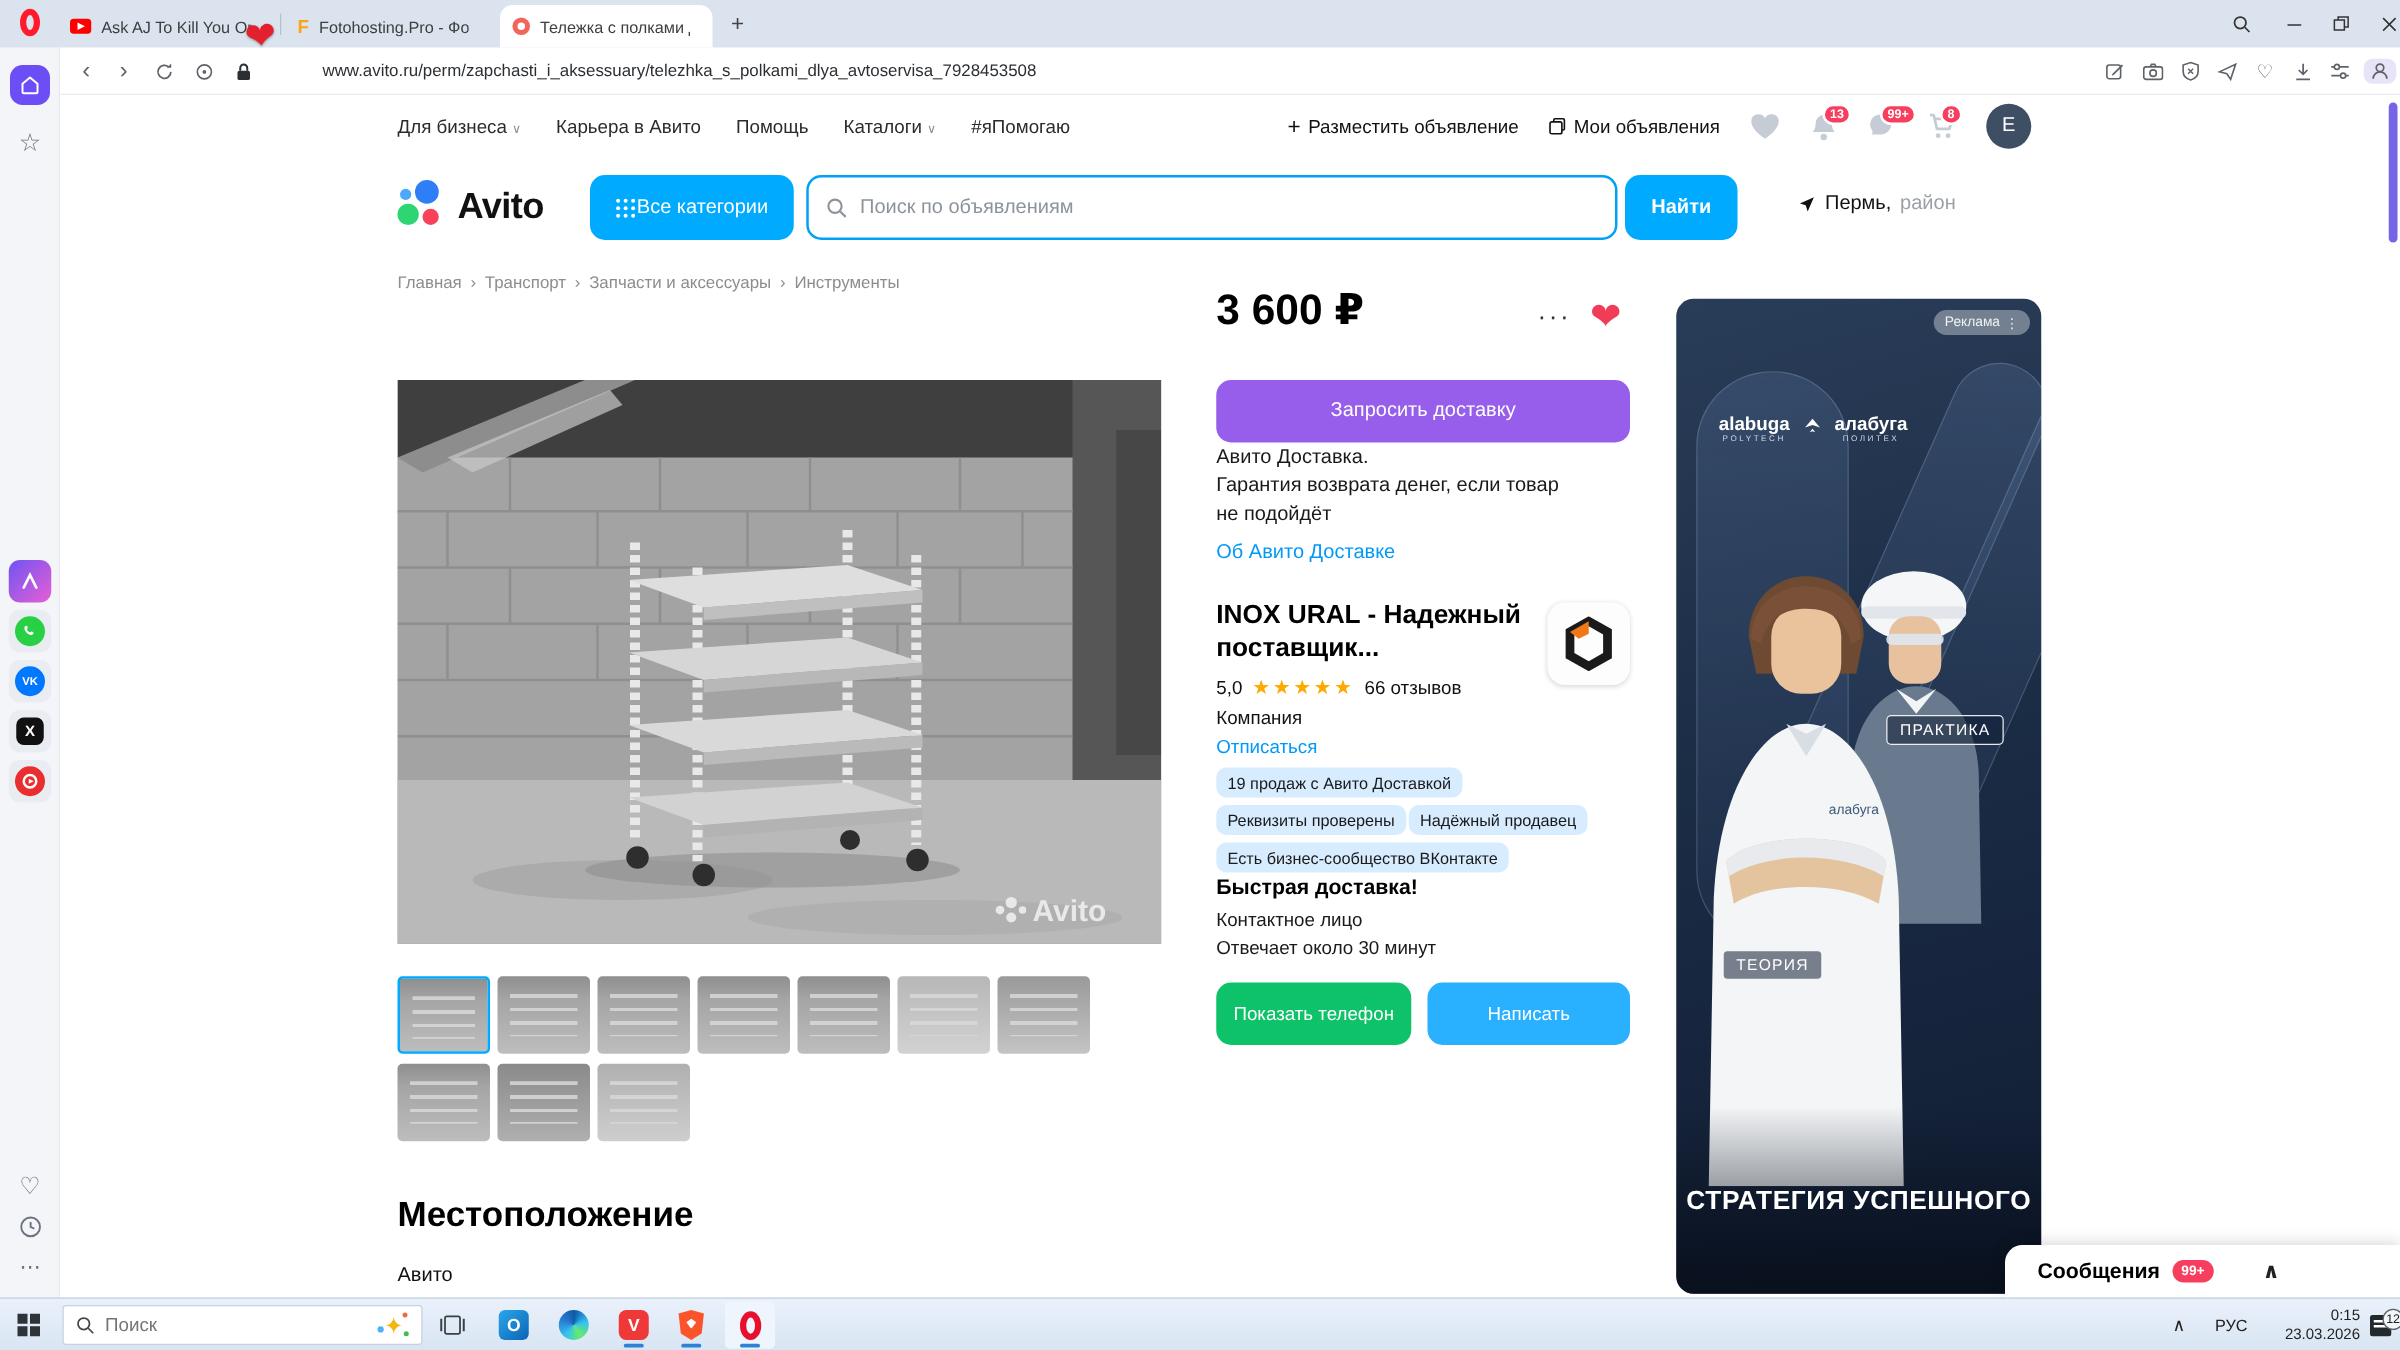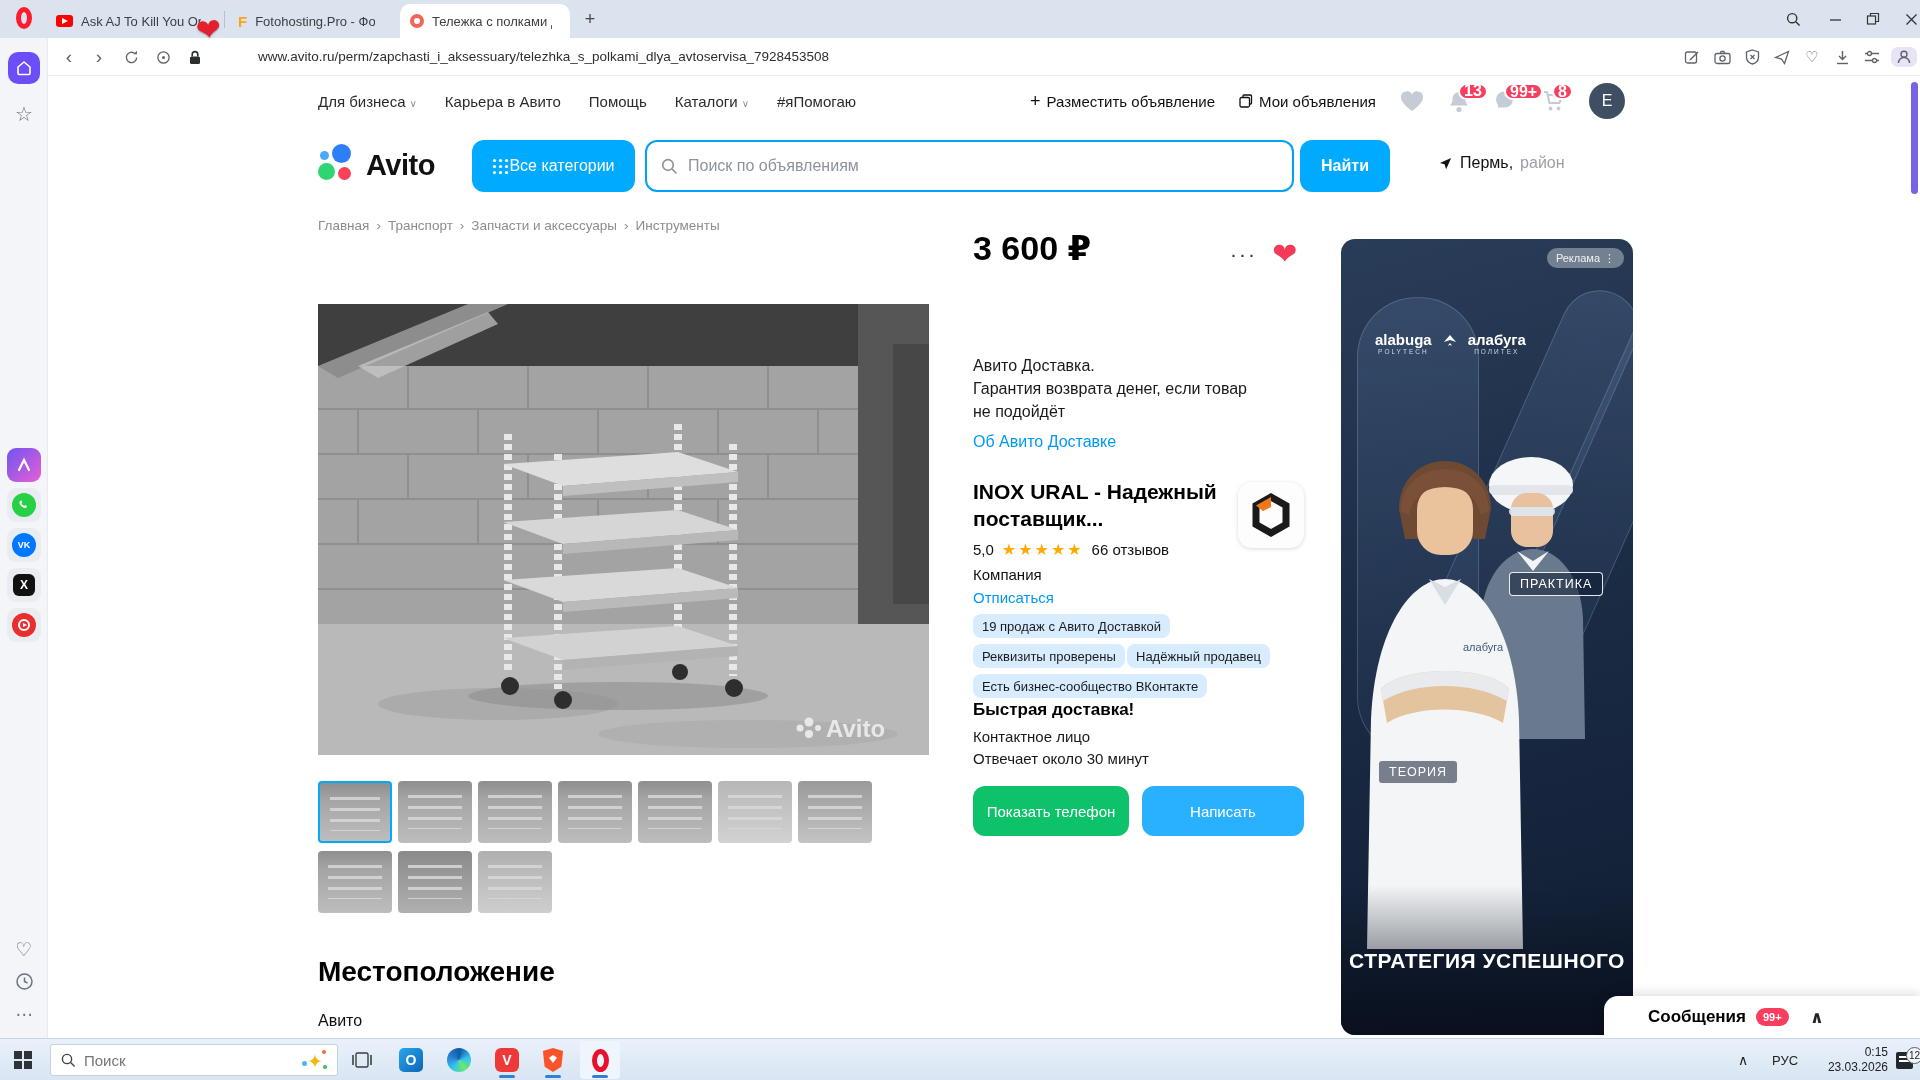--- a/index.html
+++ b/index.html
@@ -69,21 +69,21 @@
   .page { position:absolute; left:48px; top:76px; width:1872px; height:962px; background:#fff; }
 
   
   .a-nav { position:absolute; left:270px; top:12px; display:flex; gap:28px; align-items:center;
     font-size:15px; color:#2b2b2b; height:26px; }
   .a-nav .chev { font-size:10px; color:#8a8f96; margin-left:4px; }
   .a-actions { position:absolute; left:982px; top:8px; height:34px; display:flex; gap:24px;
     align-items:center; font-size:15px; color:#111; }
   .badge-wrap { position:relative; }
   .nbadge { position:absolute; top:-7px; left:10px; background:#f83e5e; color:#fff;
-    font-size:16px; font-weight:bold; border-radius:9px; height:17px; min-width:17px;
+    font-size:10px; font-weight:bold; border-radius:9px; height:17px; min-width:17px;
     padding:0 4px; display:flex; align-items:center; justify-content:center;
     border:2px solid #fff; white-space:nowrap; }
   .avatar { width:36px; height:36px; border-radius:50%; background:#3e4f63; color:#fff;
     font-size:16px; display:flex; align-items:center; justify-content:center; }
 
   
   .a-logo { position:absolute; left:270px; top:68px; display:flex; align-items:center; gap:8px; }
   .a-logo .word { font-size:29px; font-weight:800; color:#111; letter-spacing:-.5px; }
   .dotc { position:relative; width:40px; height:42px; }
   .dotc i { position:absolute; border-radius:50%; }
@@ -168,21 +168,21 @@
   .ad-h1 { position:absolute; left:0; top:710px; width:100%; text-align:center; color:#fff;
     font-size:21px; font-weight:800; letter-spacing:.5px; }
   .ad-h2 { position:absolute; left:0; top:738px; width:100%; text-align:center; color:#fff;
     font-size:38px; font-weight:800; letter-spacing:1px; }
   .ad-fade { position:absolute; left:0; bottom:0; width:100%; height:150px;
     background:linear-gradient(180deg,rgba(10,18,32,0),rgba(8,14,26,.88)); }
 
   
   .msg-panel { position:absolute; left:1604px; top:996px; width:316px; height:42px; background:#fff;
     border-radius:14px 0 0 0; box-shadow:0 -2px 12px rgba(0,0,0,.15); z-index:50; display:flex;
-    align-items:center; padding:0 0 0 44px; }
+    align-items:center; padding:0 0 0 26px; }
   .msg-panel .lbl { font-size:17px; font-weight:bold; color:#000; }
   .msg-badge { background:#f83e5e; color:#fff; font-size:11px; font-weight:bold; border-radius:10px;
     height:18px; padding:0 7px; display:flex; align-items:center; margin-left:10px; }
   .msg-chev { position:absolute; left:206px; font-size:17px; color:#222; font-weight:bold; }
 
   
   .taskbar { position:absolute; left:0; top:1038px; width:1920px; height:42px;
     background:linear-gradient(180deg,#e9f1fb,#d9e5f3); border-top:1px solid #c7d4e4; z-index:70; }
   .win-logo { position:absolute; left:14px; top:12px; width:18px; height:18px; display:grid;
     grid-template-columns:8px 8px; grid-template-rows:8px 8px; gap:2px; }
@@ -562,20 +562,21 @@
   <div class="thumb" style="left:590px;top:705px;"></div>
   <div class="thumb" style="left:670px;top:705px;background:linear-gradient(180deg,#b7b7b7,#d2d2d2);"></div>
   <div class="thumb" style="left:750px;top:705px;background:linear-gradient(180deg,#9a9a9a,#c4c4c4);"></div>
   <div class="thumb" style="left:270px;top:775px;"></div>
   <div class="thumb" style="left:350px;top:775px;background:linear-gradient(180deg,#8a8a8a,#b0b0b0);"></div>
   <div class="thumb" style="left:430px;top:775px;background:linear-gradient(180deg,#b0b0b0,#cecece);"></div>
 
   <div class="loc-h">Местоположение</div>
   <div class="loc-city">Авито</div>
 
+  <button class="btn-delivery">Запросить доставку</button>
   <div class="dlv-text">
     <div>Авито Доставка.</div>
     <div>Гарантия возврата денег, если товар</div>
     <div>не подойдёт</div>
     <div class="link" style="margin-top:7px;">Об Авито Доставке</div>
   </div>
 
   <div class="seller-name">
     <div>INOX URAL - Надежный</div>
     <div>поставщик...</div>

